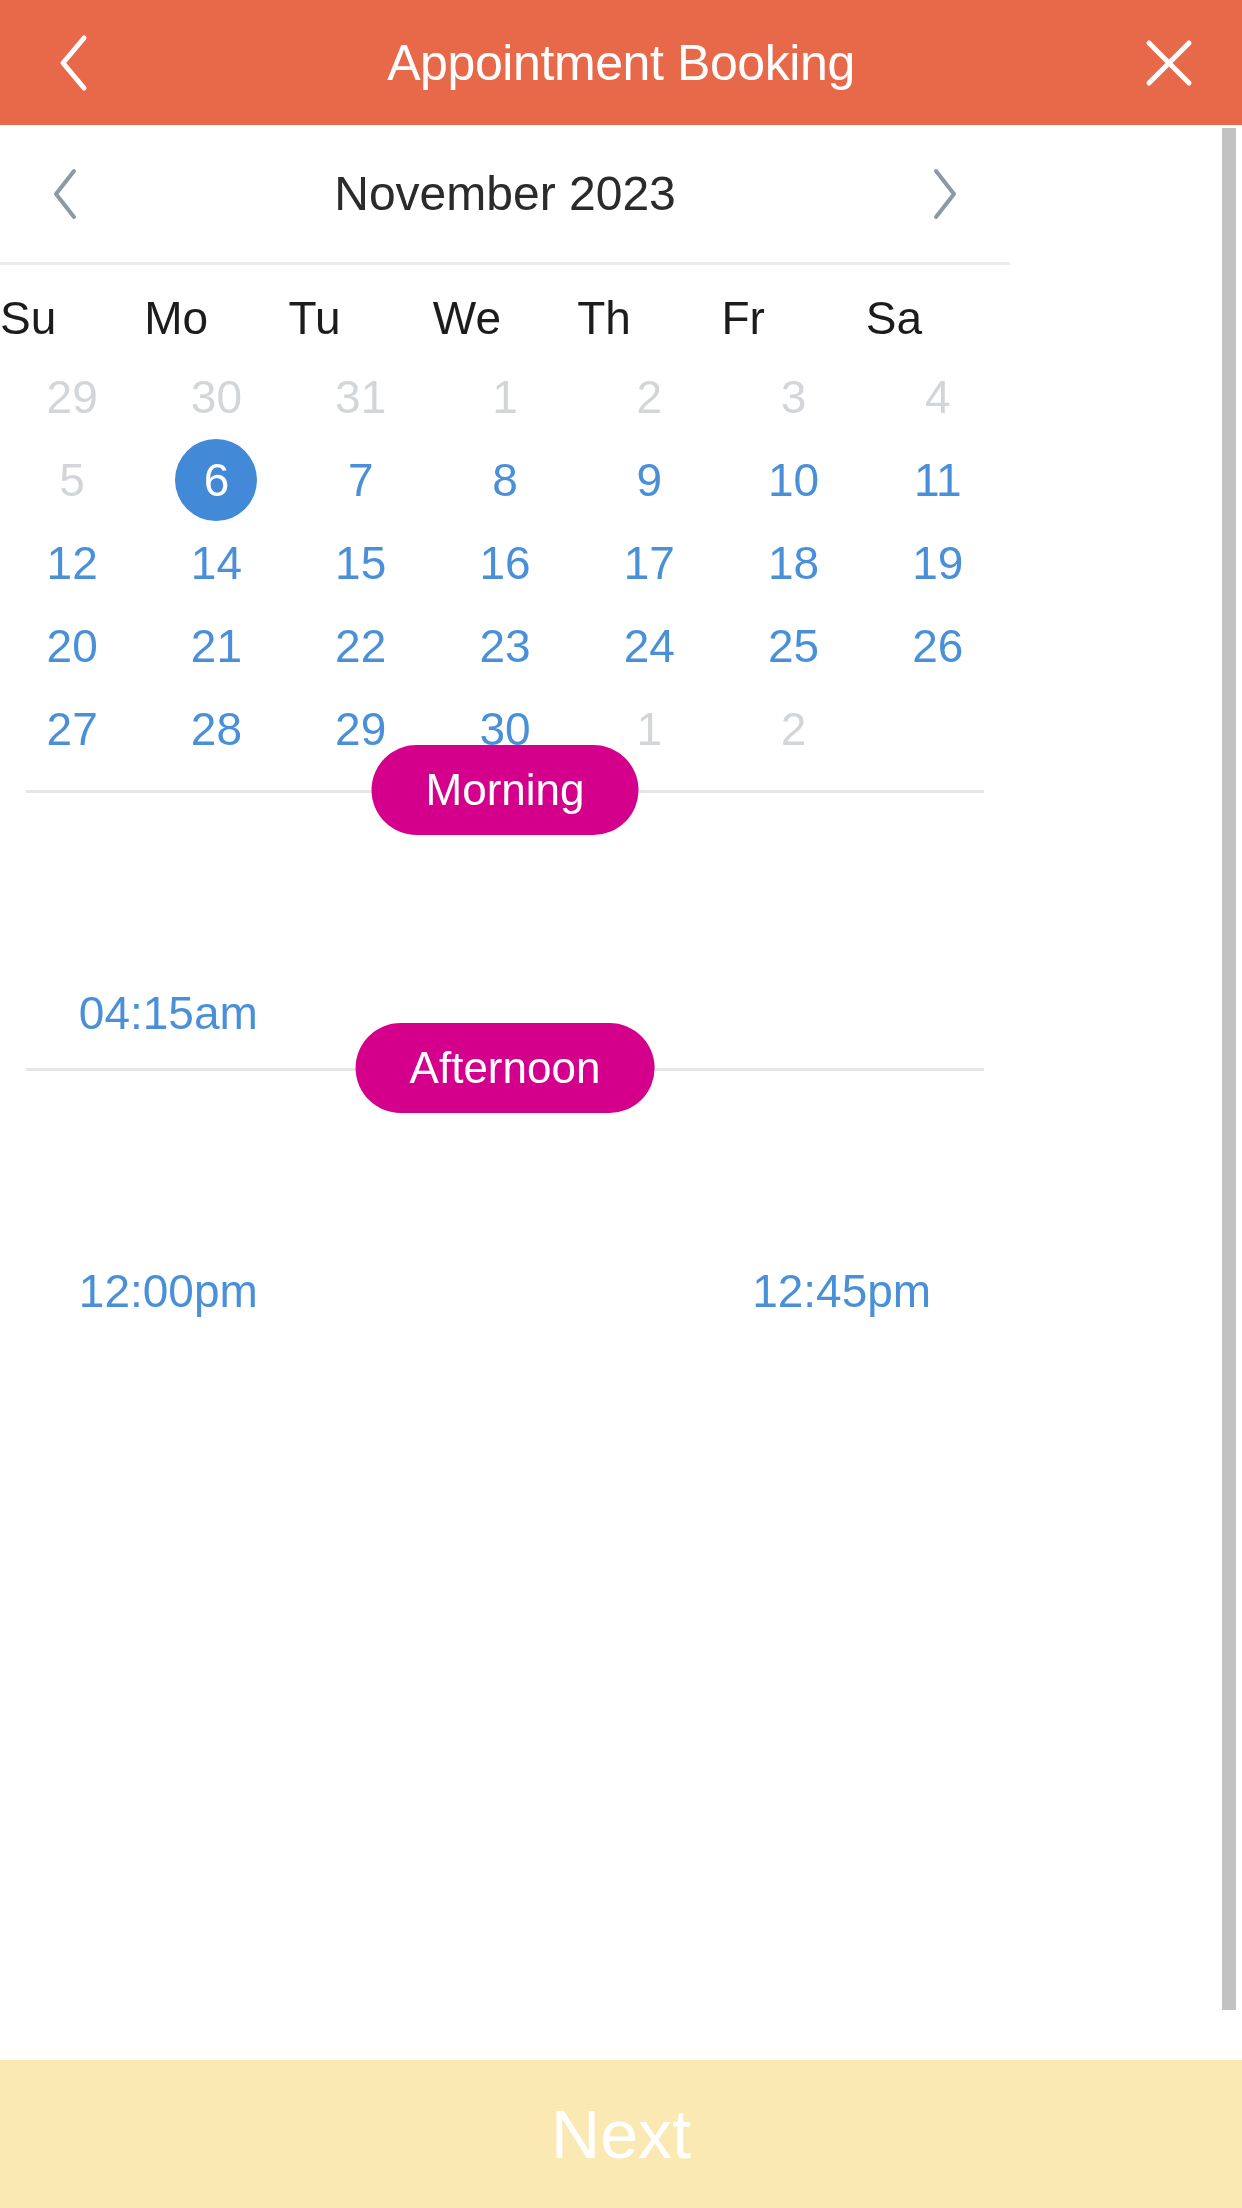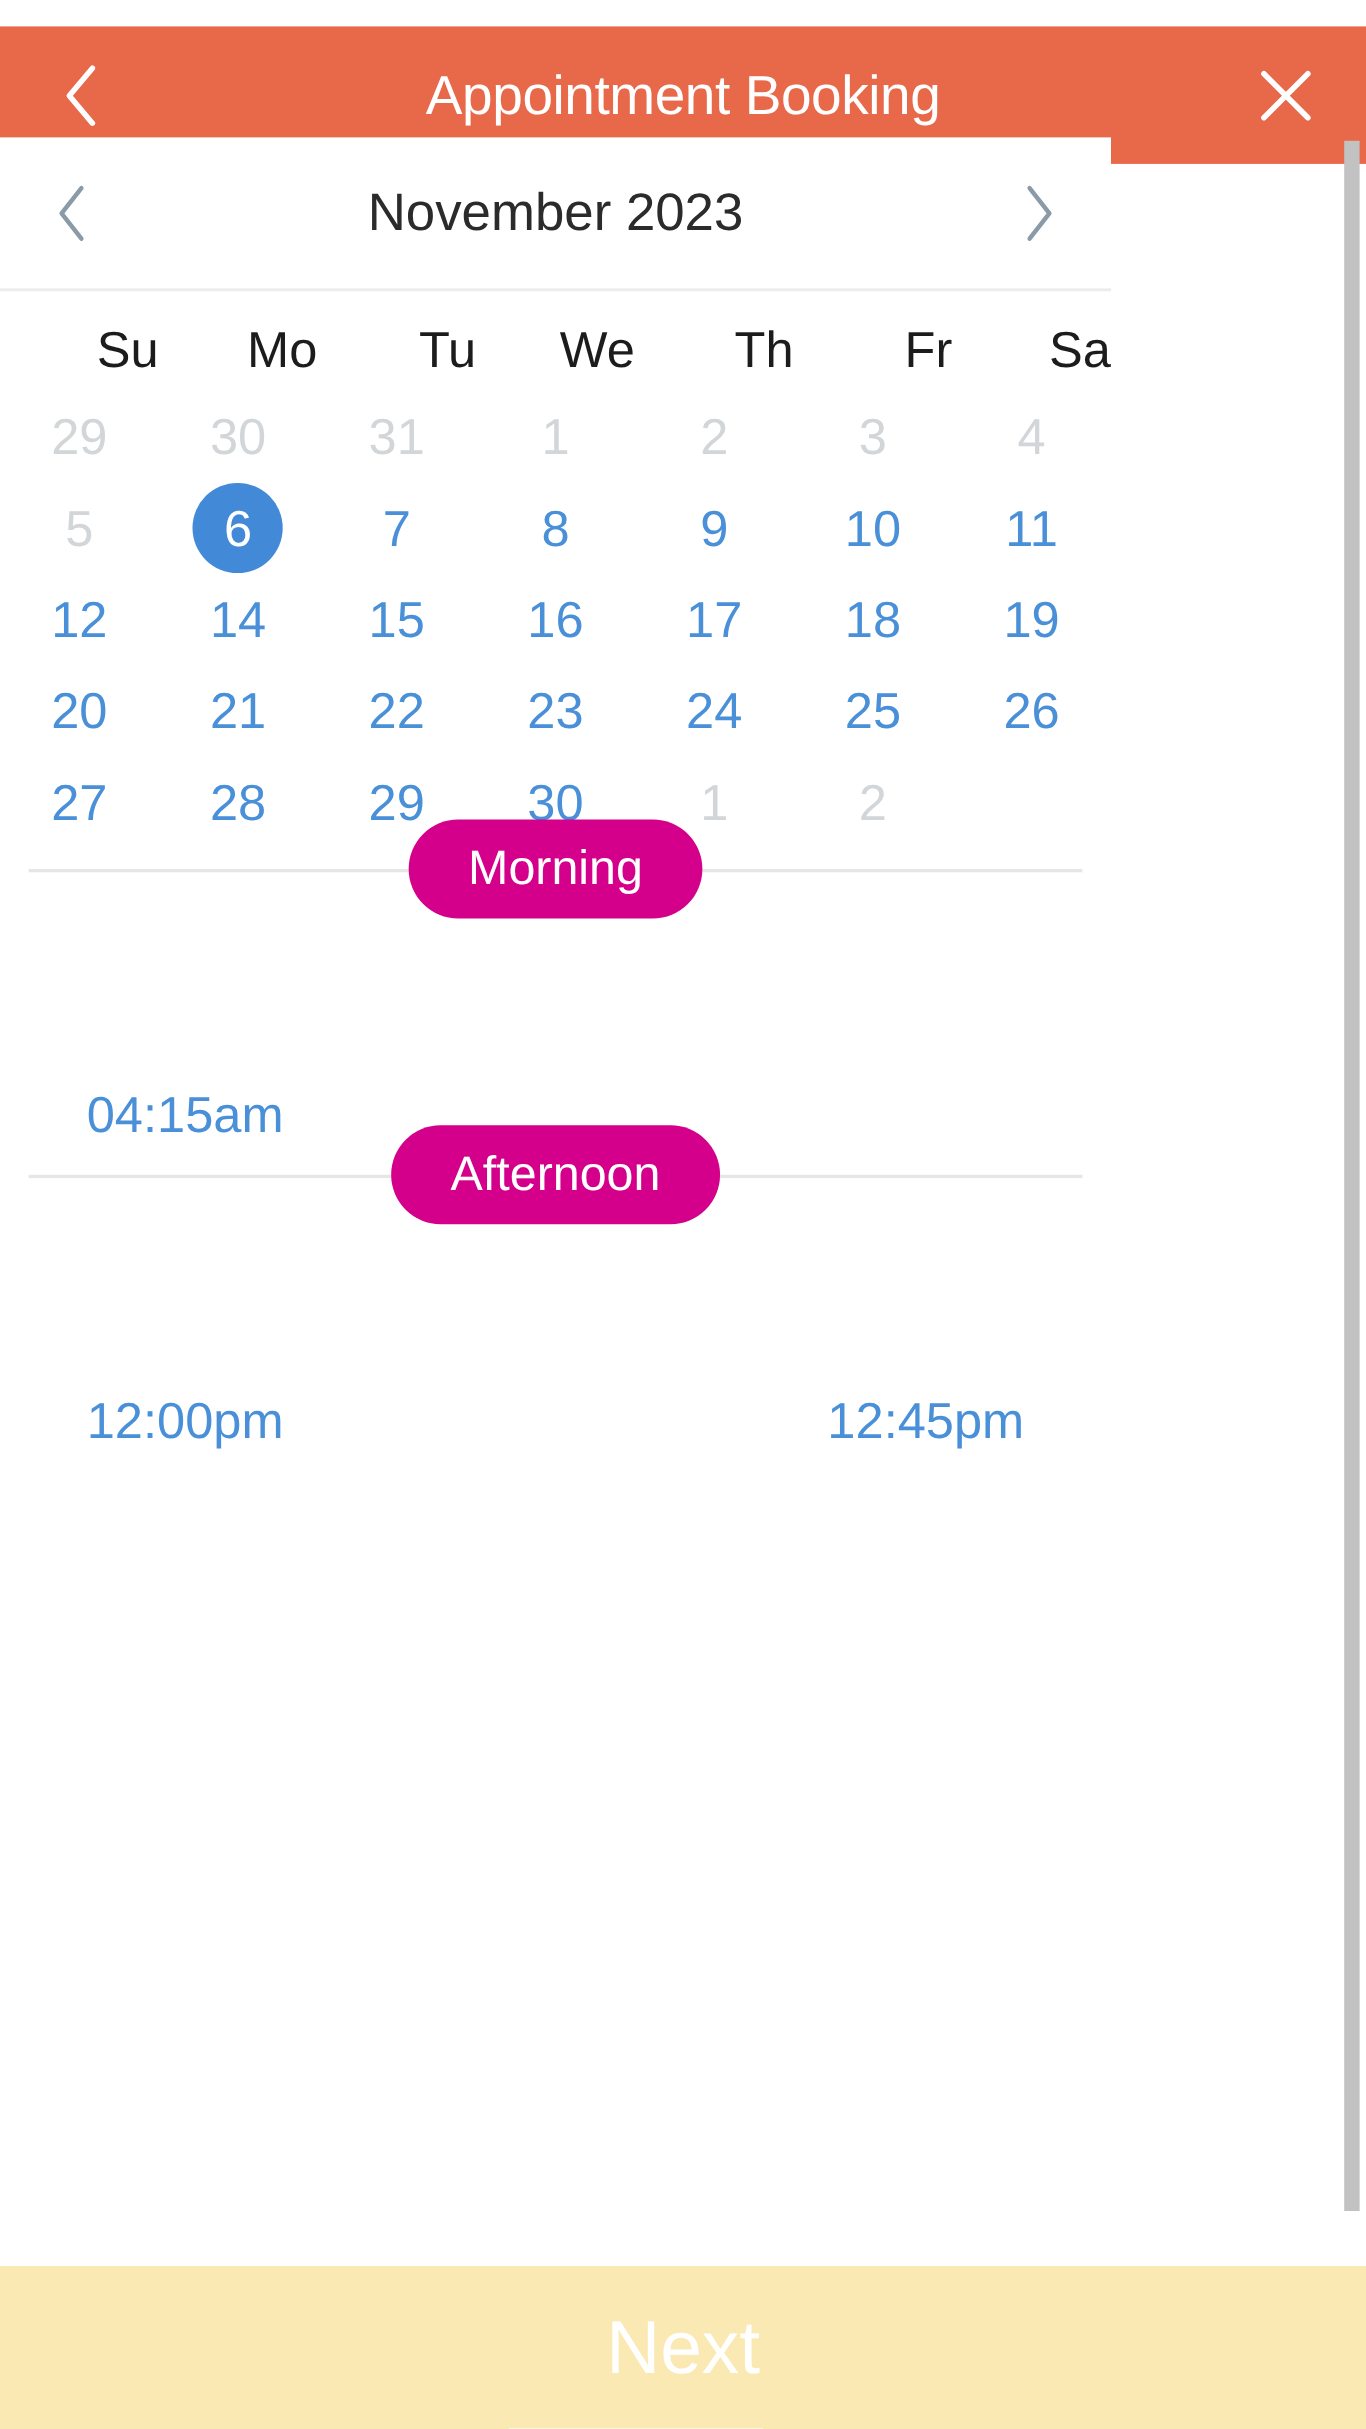--- a/index.html
+++ b/index.html
@@ -24,21 +24,20 @@
   .appbar {
     position: absolute;
     top: 0; left: 0;
     width: 1242px;
     height: 125px;
     background: #e8694a;
     display: flex;
     align-items: center;
     justify-content: space-between;
     padding: 0 34px;
-    margin-top: 24px;
   }
   .appbar-back {
     width: 78px;
     height: 78px;
     display: flex;
     align-items: center;
     justify-content: center;
     color: #ffffff;
     font-size: 58px;
     line-height: 1;
@@ -109,21 +108,21 @@
   }
 
   
   .weekdays {
     display: grid;
     grid-template-columns: repeat(7, 1fr);
     padding: 26px 0 10px 0;
     background: #ffffff;
   }
   .weekday {
-    text-align: right;
+    text-align: left;
     font-size: 46px;
     color: #1c1c1c;
   }
 
   
   .days {
     display: grid;
     grid-template-columns: repeat(7, 1fr);
     grid-auto-rows: 83px;
     background: #ffffff;

